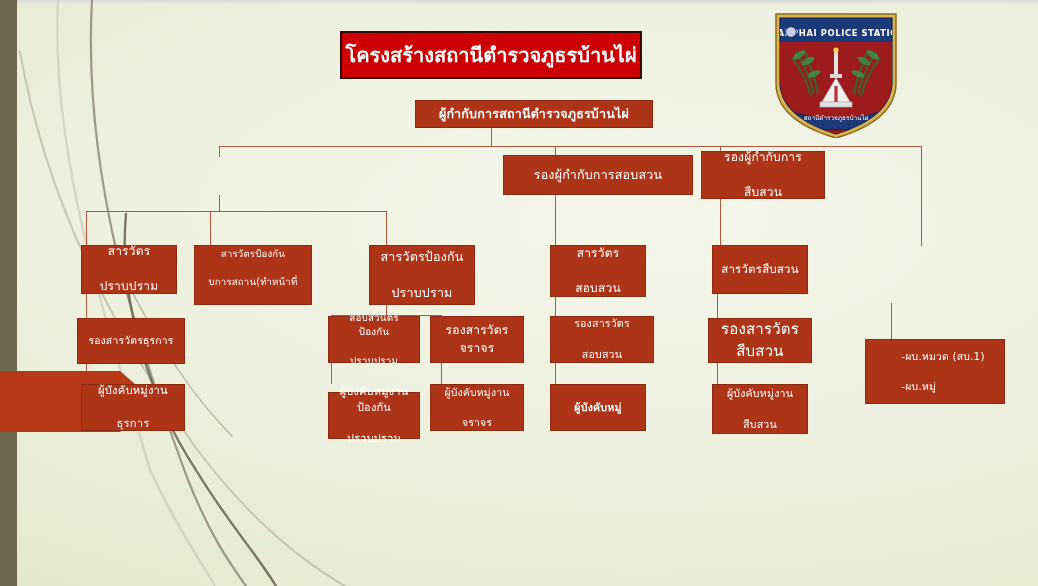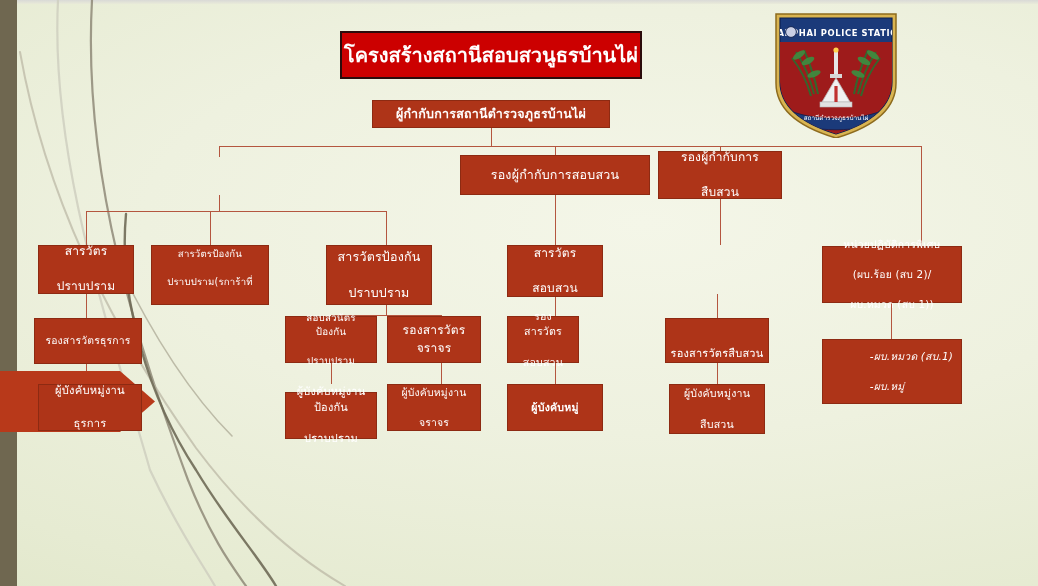--- a/index.html
+++ b/index.html
@@ -30,23 +30,24 @@
   .box{
     position:absolute;box-sizing:border-box;
     background:#ae3418;
     border:1px solid #8d2a12;
     color:#ffffff;
     display:flex;align-items:center;justify-content:center;
     text-align:center;
     line-height:1.45;
     letter-spacing:.2px;
     z-index:6;
+    margin-left:43px;
   }
   .box span{display:block;padding:0 4px;}
-  .box.left-align{justify-content:flex-end;text-align:left;font-style:italic;}
+  .box.left-align{justify-content:center;text-align:left;}
   .box.left-align span{padding-left:12px;}
 
   
   .title-banner{
     position:absolute;left:340px;top:31px;width:298px;height:44px;
     background:#cc0000;border:2px solid #2b0b0b;
     display:flex;align-items:center;justify-content:center;
     color:#ffffff;font-size:20px;font-weight:bold;
     z-index:7;
   }
@@ -79,21 +80,21 @@
     <g fill="none" stroke-linecap="round">
       <path d="M58 0 C 50 160, 110 330, 150 470 C 178 530, 200 560, 215 586" stroke="#cfcfc0" stroke-width="2.2" opacity=".85"></path>
       <path d="M92 0 C 82 180, 140 350, 188 480 C 212 540, 232 566, 246 586" stroke="#8a8372" stroke-width="2.2" opacity=".8"></path>
       <path d="M20 52 C 48 210, 120 340, 196 448 C 250 520, 300 560, 345 586" stroke="#b9b5a2" stroke-width="2" opacity=".7"></path>
       <path d="M126 214 C 118 300, 150 400, 196 470 C 226 520, 258 556, 276 586" stroke="#6f6a57" stroke-width="2.4" opacity=".9"></path>
       <path d="M118 264 C 150 330, 188 392, 232 436" stroke="#9d9884" stroke-width="1.6" opacity=".6"></path>
     </g>
   </svg>
 
   <div class="title-banner">
-    <span>โครงสร้างสถานีสอบสวนูธรบ้านไผ่</span>
+    <span>โครงสร้างสถานีตำรวจภูธรบ้านไผ่</span>
   </div>
 
   <div class="badge">
     <svg viewBox="0 0 132 130" width="132" height="130">
       <defs>
         <clipPath id="shieldClip">
           <path d="M10 10 H122 V74 C122 100 98 116 66 126 C34 116 10 100 10 74 Z"></path>
         </clipPath>
       </defs>
 
@@ -201,70 +202,66 @@
   <div class="box" style="left:38px;top:245px;width:96px;height:49px;font-size:12px;">
     <span>
       <span>สารวัตร</span><br>
       <span>ปราบปราม</span>
     </span>
   </div>
 
   <div class="box" style="left:151px;top:245px;width:118px;height:60px;font-size:9.6px;">
     <span>
       <span>สารวัตรป้องกัน</span><br>
-      <span>ปราบปราม(รการ้าที่</span><br>
+      <span>บการสถาน(ทำหน้าที่</span><br>
     </span>
   </div>
 
   <div class="box" style="left:326px;top:245px;width:106px;height:60px;font-size:12.5px;">
     <span>
       <span>สารวัตรป้องกัน</span><br>
       <span>ปราบปราม</span>
     </span>
   </div>
 
   <div class="box" style="left:507px;top:245px;width:96px;height:52px;font-size:12px;">
     <span>
       <span>สารวัตร</span><br>
       <span>สอบสวน</span>
     </span>
   </div>
 
-
-  <div class="box" style="left:822px;top:246px;width:140px;height:57px;font-size:10.4px;">
-    <span>
-      <span>หน่วยปฏิบัติการพิเศษ</span><br>
-      <span>(ผบ.ร้อย (สบ 2)/</span><br>
-      <span>ผบ.หมวด (สบ 1))</span>
-    </span>
-  </div>
+  <div class="box" style="left:669px;top:245px;width:96px;height:49px;font-size:11.5px;">
+    <span>สารวัตรสืบสวน</span>
+  </div>
+
 
   <div class="box" style="left:34px;top:318px;width:108px;height:46px;font-size:10.4px;">
     <span>รองสารวัตรธุรการ</span>
   </div>
 
   <div class="box" style="left:285px;top:316px;width:92px;height:47px;font-size:9.8px;">
     <span>
       <span>สอบสวนัตรป้องกัน</span><br>
       <span>ปราบปราม</span>
     </span>
   </div>
 
   <div class="box" style="left:387px;top:316px;width:94px;height:47px;font-size:12px;">
     <span>รองสารวัตรจราจร</span>
   </div>
 
-  <div class="box" style="left:507px;top:316px;width:72px;height:47px;font-size:10.6px;">
+  <div class="box" style="left:507px;top:316px;width:104px;height:47px;font-size:10.6px;">
     <span>
       <span>รองสารวัตร</span><br>
       <span>สอบสวน</span>
     </span>
   </div>
 
-  <div class="box" style="left:665px;top:318px;width:104px;height:45px;font-size:11px;align-items:flex-end;">
+  <div class="box" style="left:665px;top:318px;width:104px;height:45px;font-size:15px;">
     <span>รองสารวัตรสืบสวน</span>
   </div>
 
   <div class="box left-align" style="left:822px;top:339px;width:140px;height:65px;font-size:10.4px;">
     <span>
       <span>-ผบ.หมวด (สบ.1)</span><br>
       <span>-ผบ.หมู่</span>
     </span>
   </div>
 

